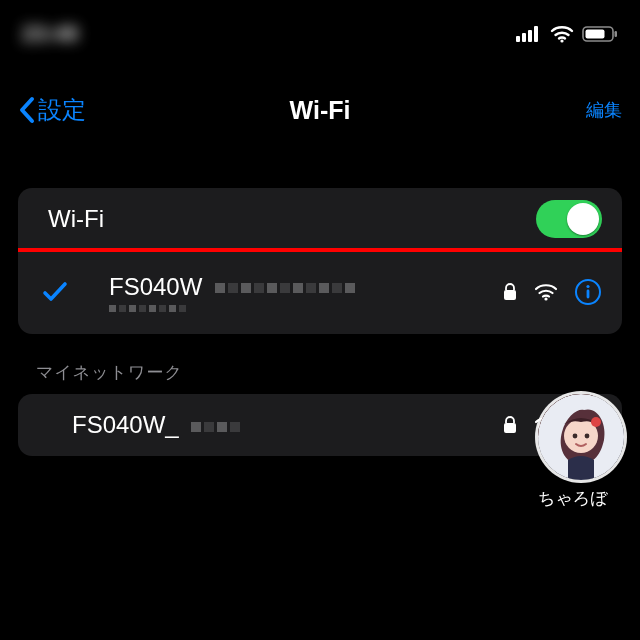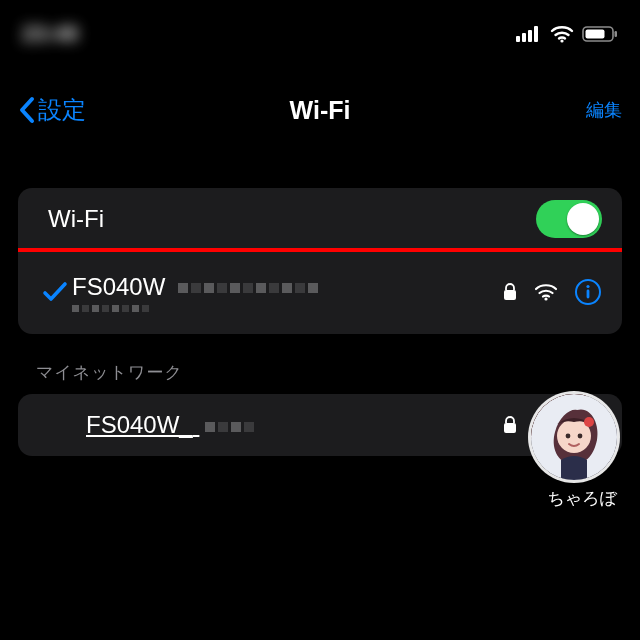--- a/index.html
+++ b/index.html
@@ -40,21 +40,21 @@
   .highlight { position: absolute; border: 4px solid #ff0000; pointer-events: none; }
 
   
   .group-header { margin: 44px 36px 10px 36px; font-size: 17px; color: #8e8e93; letter-spacing: 1px; }
   .group.nogap { margin-top: 8px; }
 
   
   svg { display: block; }
 
   
-  .avatar { position: absolute; right: 23px; bottom: 14px; display: flex; flex-direction: column; align-items: flex-end; gap: 7px; }
+  .avatar { position: absolute; right: 16px; bottom: 14px; display: flex; flex-direction: column; align-items: flex-start; gap: 7px; }
   .avatar-circle { width: 86px; height: 86px; border-radius: 50%; background: radial-gradient(circle at 35% 30%, #f3c9c2 0 24%, #6a3b3b 25% 42%, #e9e9f2 43% 64%, #cfd0e0 65% 100%); box-shadow: 0 0 0 3px rgba(255,255,255,.9); overflow:hidden; position:relative;}
   .avatar-label { font-size: 17px; color: #fff; text-shadow: 0 1px 2px #000; font-weight: 500; }
 </style>
 </head>
 <body>
 
 <div class="screen">
 
   <div class="status-bar">
     <div class="status-time">23:48</div>
@@ -101,21 +101,21 @@
     <div class="nav-title">Wi-Fi</div>
     <div class="nav-edit">編集</div>
   </div>
 
   <div class="group" style="position:relative;">
     <div class="row" style="padding-left:30px;">
       <div class="row-label">Wi-Fi</div>
       <div class="toggle"></div>
     </div>
 
-    <div class="row" style="min-height:84px;">
+    <div class="row" style="min-height:84px;gap:37px;">
       <div class="check-col">
         <span>
           <svg width="26" height="24" viewBox="0 0 26 24">
               <path d="M3 13 L9 19 L23 4" fill="none" stroke="#0a84ff" stroke-width="3.6" stroke-linecap="round" stroke-linejoin="round"></path>
             </svg>
         </span>
       </div>
       <div class="row-ssid">
         <div>
           <span>FS040W</span>
@@ -170,21 +170,21 @@
         </span>
       </div>
     </div>
 
     <div class="highlight" style="left:-6px; right:-6px; top:60px; bottom:-4px;"></div>
   </div>
 
   <div class="group-header">マイネットワーク</div>
 
   <div class="group nogap">
-    <div class="row" style="padding-left:68px;text-decoration:underline;">
+    <div class="row" style="padding-left:54px;">
       <div class="row-ssid">
         <div>
           <span>FS040W_</span>
           <span class="obf">
               <span></span>
               <span></span>
               <span></span>
               <span></span>
             </span>
         </div>

